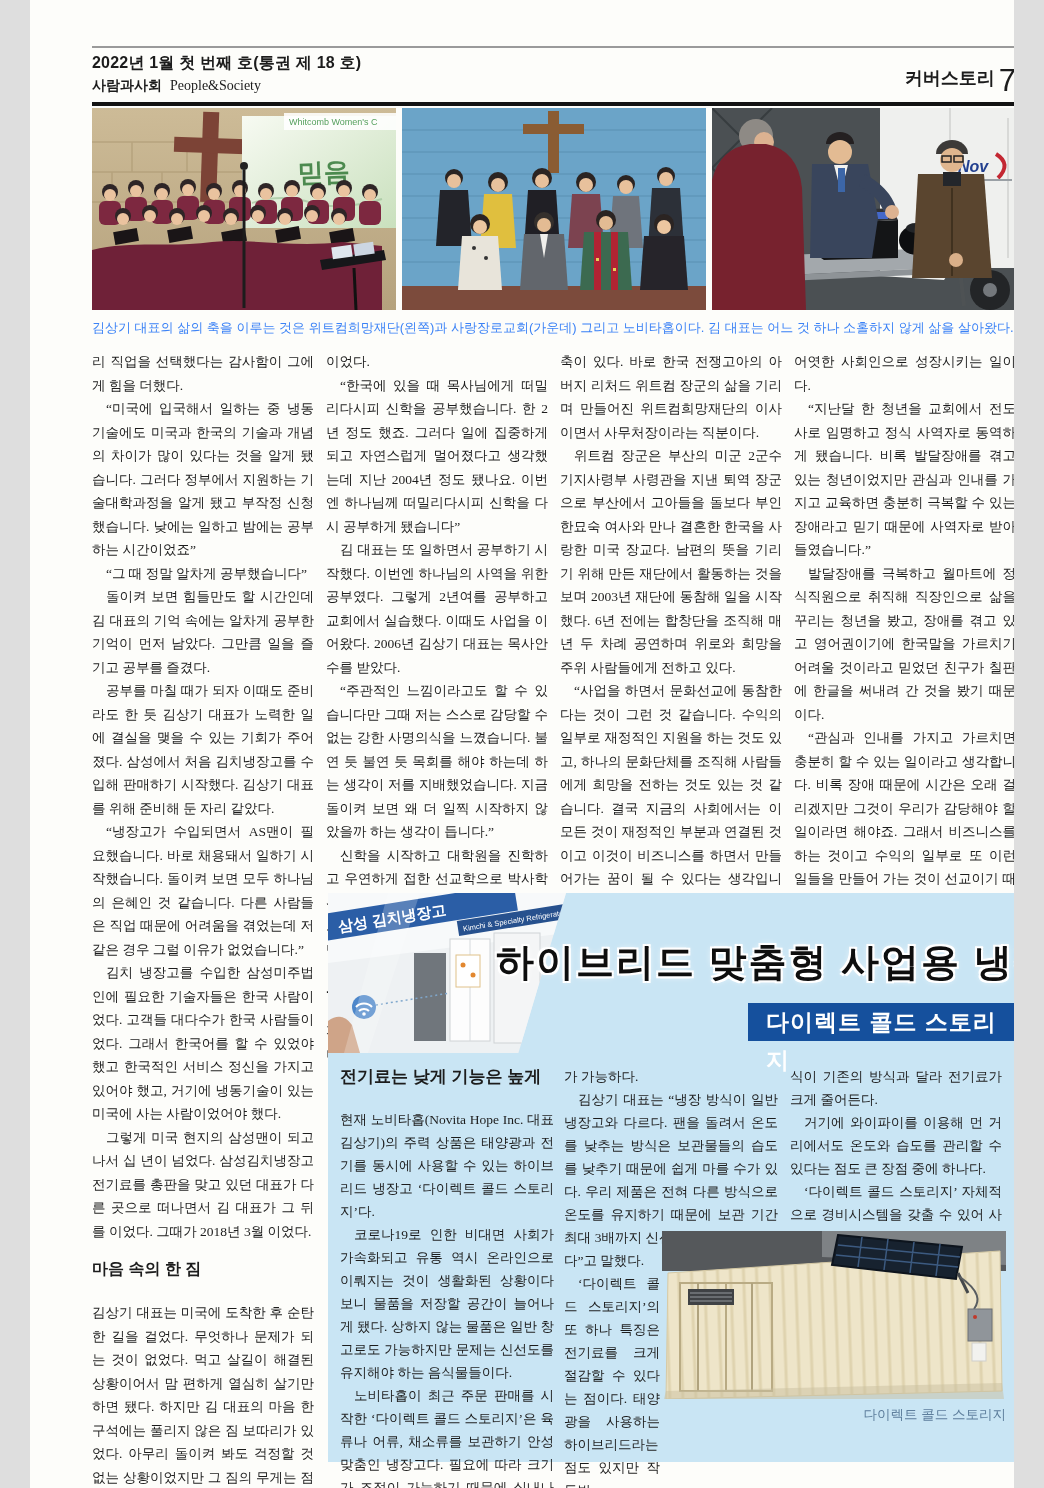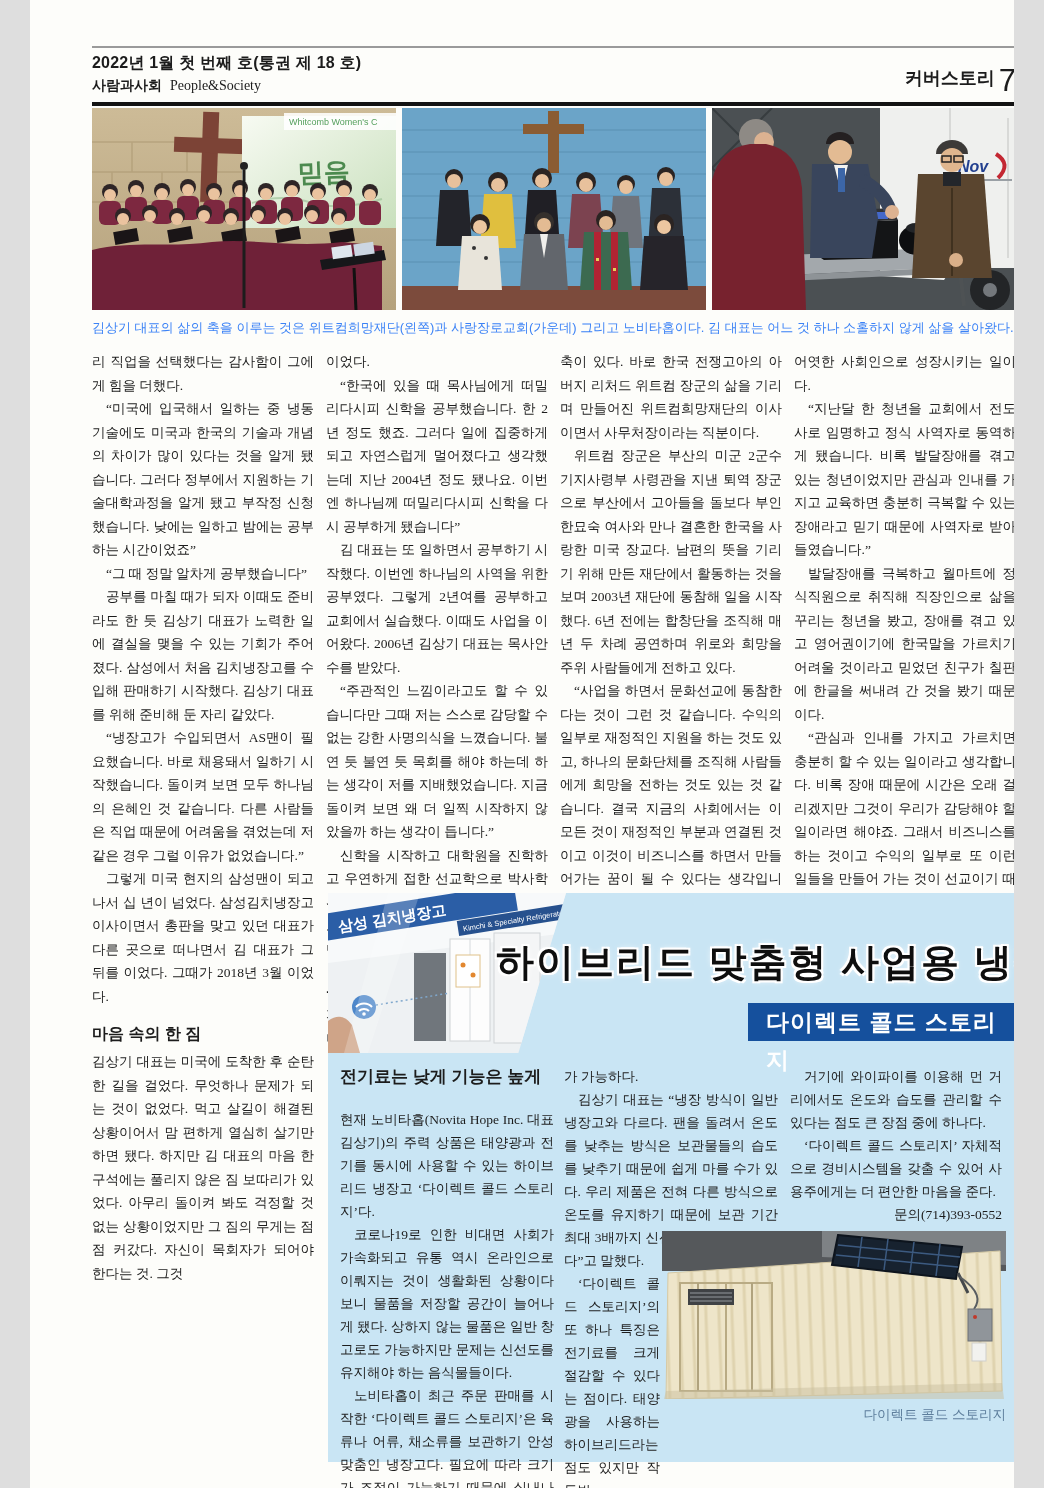--- a/index.html
+++ b/index.html
@@ -23,21 +23,21 @@
   .photo{width:304px;height:202px;overflow:hidden;background:#888;flex:0 0 auto;}
   .photo svg{display:block;}
   .strip-caption{position:absolute;left:62px;top:319px;width:924px;font-size:13px;color:#3b82f6;}
 
   
   .body-col{position:absolute;top:350px;width:222px;font-size:13.5px;line-height:23.5px;
             text-align:justify;}
   .body-col p{margin:0;text-indent:14px;}
   .body-col p.cont{text-indent:0;}
   .subhead{font-family:"Liberation Sans","DejaVu Sans",sans-serif;font-size:16px;font-weight:bold;
-           margin:16px 0 6px;line-height:1.25;}
+           margin:16px 0 22px;line-height:1.25;}
 
   
   .ad-box{position:absolute;left:298px;top:893px;width:688px;height:569px;background:#c9e5f4;}
   .ad-photo{position:absolute;left:0;top:0;width:238px;height:160px;overflow:hidden;
             clip-path:polygon(0 0,100% 0,80% 100%,0 100%);}
   .ad-headline{position:absolute;left:168px;top:44px;width:516px;text-align:center;
                font-family:"Liberation Sans","DejaVu Sans",sans-serif;font-weight:900;
                font-size:38px;letter-spacing:2px;color:#0e0e0e;white-space:nowrap;
                text-shadow:-2px -2px 0 #fff,2px -2px 0 #fff,-2px 2px 0 #fff,2px 2px 0 #fff,0 0 7px #fff;}
   .ad-badge{position:absolute;left:420px;top:110px;height:38px;line-height:38px;padding:0 18px;
@@ -290,23 +290,25 @@
       </svg>
     </div>
   </div>
 
   <div class="strip-caption sans">김상기 대표의 삶의 축을 이루는 것은 위트컴희망재단(왼쪽)과 사랑장로교회(가운데) 그리고 노비타홉이다. 김 대표는 어느 것 하나 소홀하지 않게 삶을 살아왔다.</div>
 
   <div class="body-col" style="left:62px;">
     <p class="cont">리 직업을 선택했다는 감사함이 그에게 힘을 더했다.</p>
     <p>“미국에 입국해서 일하는 중 냉동기술에도 미국과 한국의 기술과 개념의 차이가 많이 있다는 것을 알게 됐습니다. 그러다 정부에서 지원하는 기술대학과정을 알게 됐고 부작정 신청했습니다. 낮에는 일하고 밤에는 공부하는 시간이었죠”</p>
     <p>“그 때 정말 알차게 공부했습니다”</p>
+    <p>돌이켜 보면 힘들만도 할 시간인데 김 대표의 기억 속에는 알차게 공부한 기억이 먼저 남았다. 그만큼 일을 즐기고 공부를 즐겼다.</p>
     <p>공부를 마칠 때가 되자 이때도 준비라도 한 듯 김상기 대표가 노력한 일에 결실을 맺을 수 있는 기회가 주어졌다. 삼성에서 처음 김치냉장고를 수입해 판매하기 시작했다. 김상기 대표를 위해 준비해 둔 자리 같았다.</p>
     <p>“냉장고가 수입되면서 AS맨이 필요했습니다. 바로 채용돼서 일하기 시작했습니다. 돌이켜 보면 모두 하나님의 은혜인 것 같습니다. 다른 사람들은 직업 때문에 어려움을 겪었는데 저 같은 경우 그럴 이유가 없었습니다.”</p>
-    <p>그렇게 미국 현지의 삼성맨이 되고 나서 십 년이 넘었다. 삼성김치냉장고 이사이면서 총판을 맞고 있던 대표가 다른 곳으로 떠나면서 김 대표가 그 뒤를 이었다. 그때가 2018년 3월 이었다.</p>
+    <p>김치 냉장고를 수입한 삼성미주법인에 필요한 기술자들은 한국 사람이었다. 고객들 대다수가 한국 사람들이었다. 그래서 한국어를 할 수 있었야 했고 한국적인 서비스 정신을 가지고 있어야 했고, 거기에 냉동기술이 있는 미국에 사는 사람이었어야 했다.</p>
+    <p>그렇게 미국 현지의 삼성맨이 되고 나서 십 년이 넘었다. 삼성김치냉장고 전기료를 총판을 맞고 있던 대표가 다른 곳으로 떠나면서 김 대표가 그 뒤를 이었다. 그때가 2018년 3월 이었다.</p>
     <h3 class="subhead">마음 속의 한 짐</h3>
     <p class="cont">김상기 대표는 미국에 도착한 후 순탄한 길을 걸었다. 무엇하나 문제가 되는 것이 없었다. 먹고 살길이 해결된 상황이어서 맘 편하게 열심히 살기만 하면 됐다. 하지만 김 대표의 마음 한구석에는 풀리지 않은 짐 보따리가 있었다. 아무리 돌이켜 봐도 걱정할 것 없는 상황이었지만 그 짐의 무게는 점점 커갔다. 자신이 목회자가 되어야 한다는 것. 그것</p>
   </div>
 
   <div class="body-col" style="left:296px;">
     <p class="cont">이었다.</p>
     <p>“한국에 있을 때 목사님에게 떠밀리다시피 신학을 공부했습니다. 한 2년 정도 했죠. 그러다 일에 집중하게 되고 자연스럽게 멀어졌다고 생각했는데 지난 2004년 정도 됐나요. 이번엔 하나님께 떠밀리다시피 신학을 다시 공부하게 됐습니다”</p>
     <p>김 대표는 또 일하면서 공부하기 시작했다. 이번엔 하나님의 사역을 위한 공부였다. 그렇게 2년여를 공부하고 교회에서 실습했다. 이때도 사업을 이어왔다. 2006년 김상기 대표는 목사안수를 받았다.</p>
     <p>“주관적인 느낌이라고도 할 수 있습니다만 그때 저는 스스로 감당할 수 없는 강한 사명의식을 느꼈습니다. 불연 듯 불연 듯 목회를 해야 하는데 하는 생각이 저를 지배했었습니다. 지금 돌이켜 보면 왜 더 일찍 시작하지 않았을까 하는 생각이 듭니다.”</p>
     <p>신학을 시작하고 대학원을 진학하고 우연하게 접한 선교학으로 박사학위를 받았다. 비즈니스 선교를 이론으로 공부하고 김 대표의 삶과 비전을 만들 수 있는 바탕이 됐다.</p>
@@ -370,20 +372,21 @@
       <p>노비타홉이 최근 주문 판매를 시작한 ‘다이렉트 콜드 스토리지’은 육류나 어류, 채소류를 보관하기 안성맞춤인 냉장고다. 필요에 따라 크기가 조정이 가능하기 때문에 실내나 실외 어디서든 맞춤형 설치</p>
     </div>
 
     <div class="ad-col" style="left:236px;">
       <p class="cont">가 가능하다.</p>
       <p>김상기 대표는 “냉장 방식이 일반 냉장고와 다르다. 팬을 돌려서 온도를 낮추는 방식은 보관물들의 습도를 낮추기 때문에 쉽게 마를 수가 있다. 우리 제품은 전혀 다른 방식으로 온도를 유지하기 때문에 보관 기간 최대 3배까지 신선도를 유지할 수 있다”고 말했다.</p>
       <div class="wrap-narrow">‘다이렉트 콜드 스토리지’의 또 하나 특징은 전기료를 크게 절감할 수 있다는 점이다. 태양광을 사용하는 하이브리드라는 점도 있지만 작동방</div>
     </div>
 
     <div class="ad-col" style="left:462px;width:212px;">
+      <p class="cont">식이 기존의 방식과 달라 전기료가 크게 줄어든다.</p>
       <p>거기에 와이파이를 이용해 먼 거리에서도 온도와 습도를 관리할 수 있다는 점도 큰 장점 중에 하나다.</p>
       <p>‘다이렉트 콜드 스토리지’ 자체적으로 경비시스템을 갖출 수 있어 사용주에게는 더 편안한 마음을 준다.</p>
       <p class="contact">문의(714)393-0552</p>
     </div>
 
     <div class="ad-container-photo">
       <svg width="344" height="168" viewBox="0 0 344 168">
         <defs>
           <pattern id="corr" width="13" height="10" patternUnits="userSpaceOnUse" patternTransform="rotate(-2)">
             <line x1="2" y1="0" x2="2" y2="10" stroke="#dbcea8" stroke-width="3"></line>

